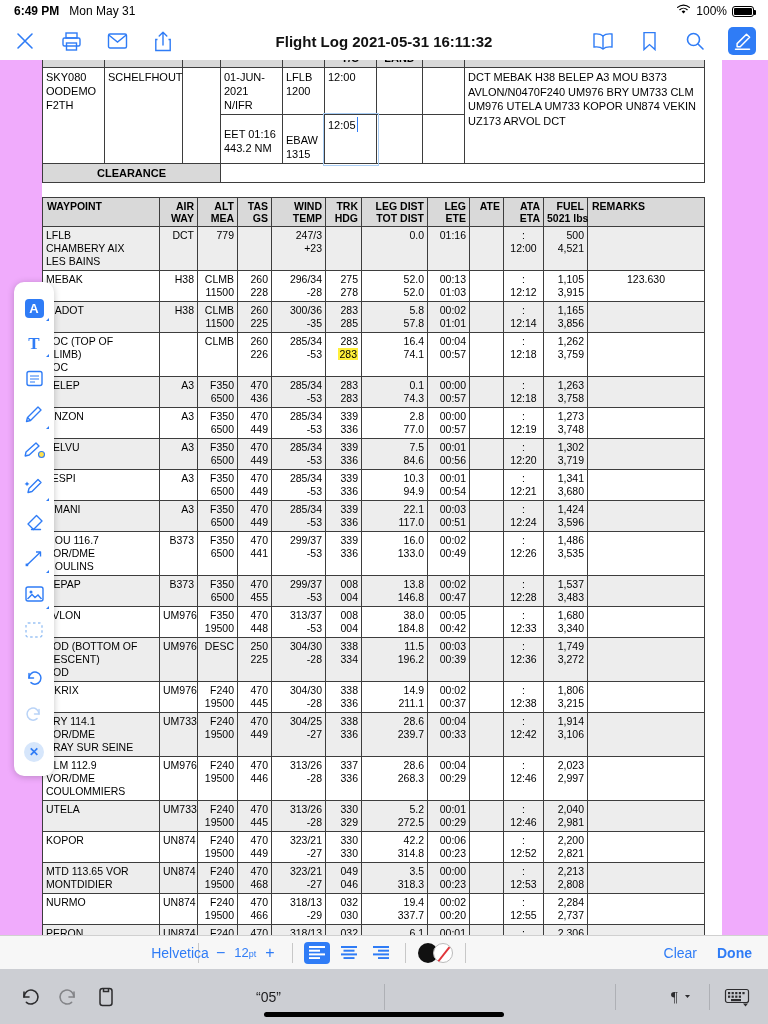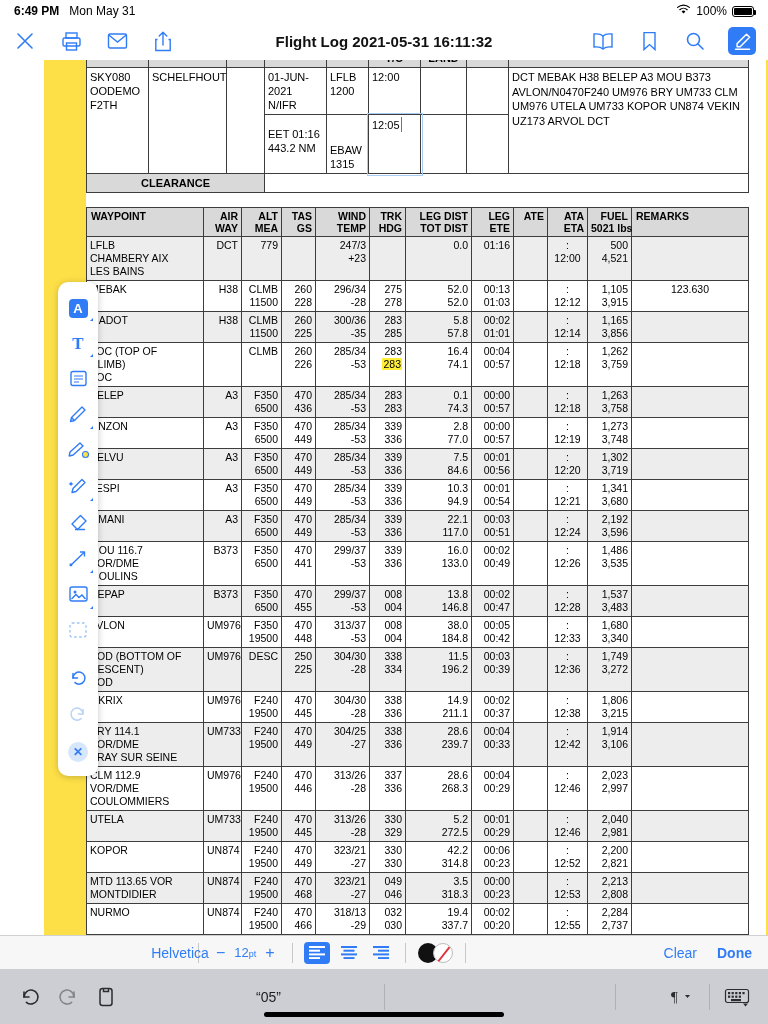--- a/index.html
+++ b/index.html
@@ -44,21 +44,21 @@
     position:absolute; left:0; right:0; text-align:center;
     font-size:15px; font-weight:700; color:#111; pointer-events:none;
   }
   .tb-icon.active {
     background:#2f7cf6; border-radius:5px; color:#fff; width:28px; height:28px;
   }
 
   
   .doc-area {
     position:absolute; top:60px; left:0; right:0; bottom:89px;
-    background:#fde047; overflow:hidden;margin-left:44px;
+    background:#f0abfc; overflow:hidden;
   }
   .page {
     position:absolute; top:0; left:42px; width:680px; background:#fff;
     padding:0;
   }
 
   table.fp { border-collapse:collapse; table-layout:fixed; font-size:10.5px; color:#000;}
   table.fp td, table.fp th { border:1px solid #3d3d3d; vertical-align:top; padding:2px 3px; }
 
   
@@ -282,21 +282,21 @@
           <td class="cell-big">12:00</td>
           <td></td>
           <td></td>
           <td rowspan="2" style="line-height:14.5px">DCT MEBAK H38 BELEP A3 MOU B373 AVLON/N0470F240 UM976 BRY UM733 CLM UM976 UTELA UM733 KOPOR UN874 VEKIN UZ173 ARVOL DCT</td>
         </tr>
         <tr>
           <td style="padding-top:12px">
             <span class="ln">EET 01:16</span>
             <span class="ln">443.2 NM</span>
           </td>
-          <td style="padding-top:28px">
+          <td style="padding-top:18px">
             <span class="ln">EBAW</span>
             <span class="ln">1315</span>
           </td>
           <td class="cell-big editing">
             <span>12:05</span><span class="caret"></span>
           </td>
           <td></td>
           <td></td>
         </tr>
         <tr>
@@ -753,21 +753,21 @@
                 <span class="ln">00:51</span>
               </td>
               <td class="r">
                 <span class="ln"></span>
               </td>
               <td class="c">
                 <span class="ln">:</span>
                 <span class="ln">12:24</span>
               </td>
               <td class="r">
-                <span class="ln">2,192</span>
+                <span class="ln">1,424</span>
                 <span class="ln">3,596</span>
               </td>
               <td></td>
             </tr>
             <tr>
               <td class="l">
                 <span class="ln">MOU 116.7</span>
                 <span class="ln">VOR/DME</span>
                 <span class="ln">MOULINS</span>
               </td>

